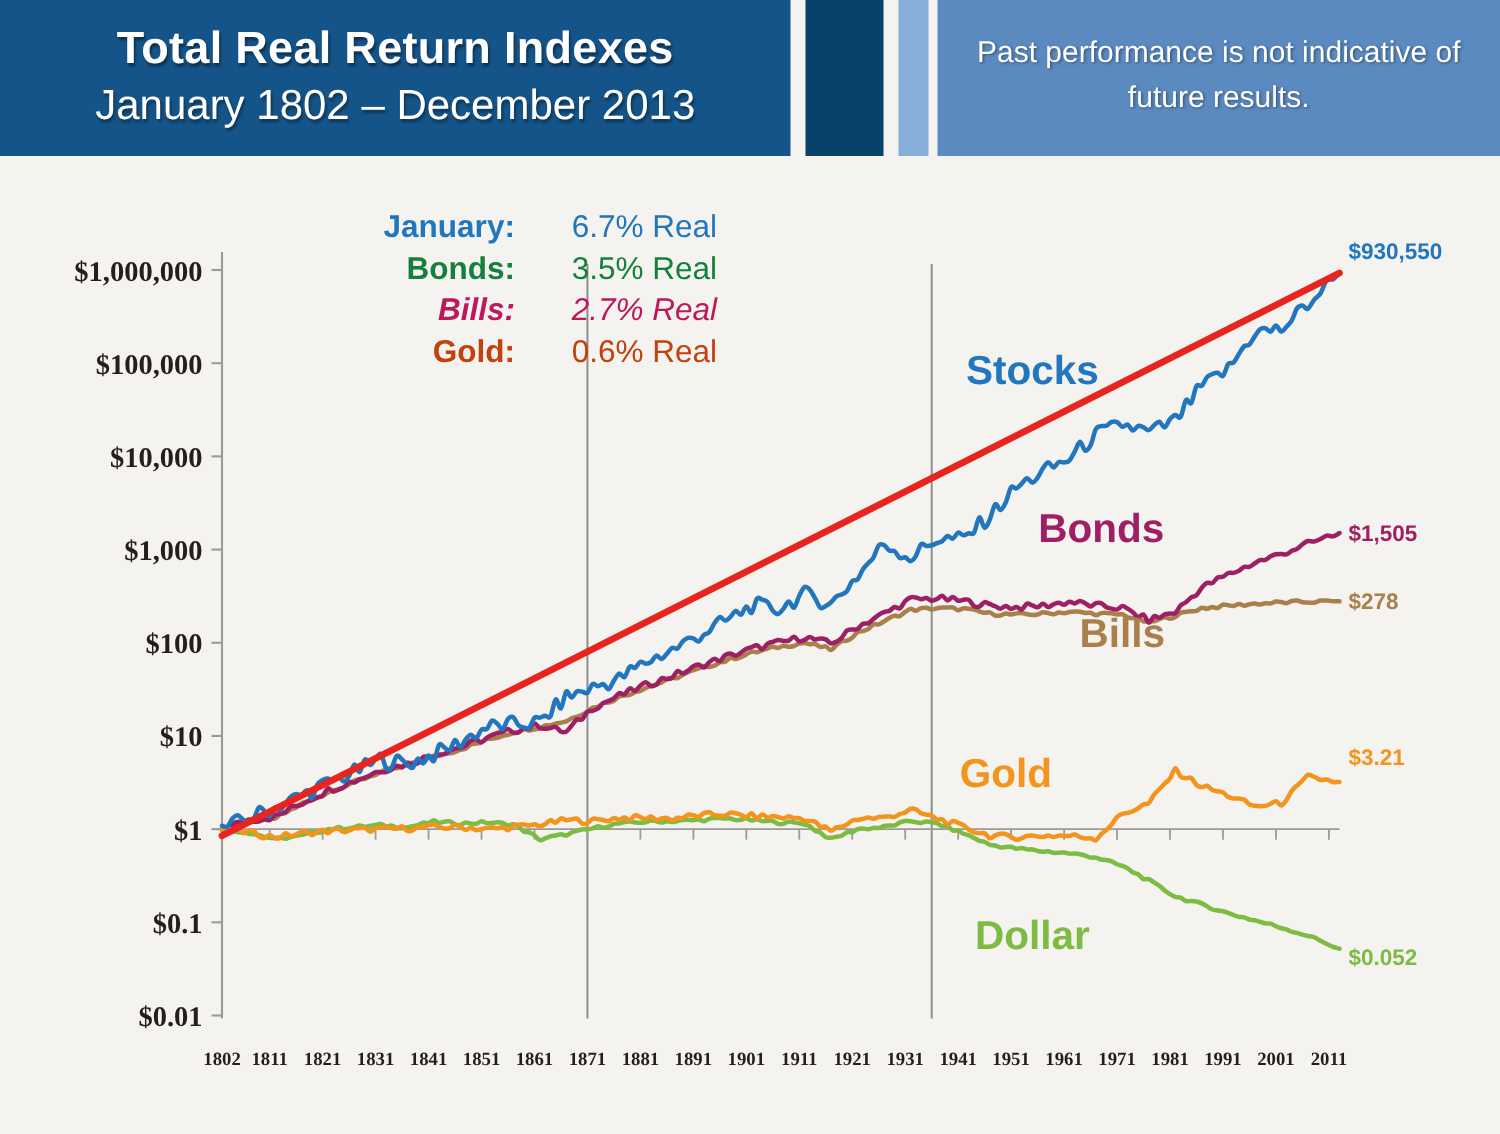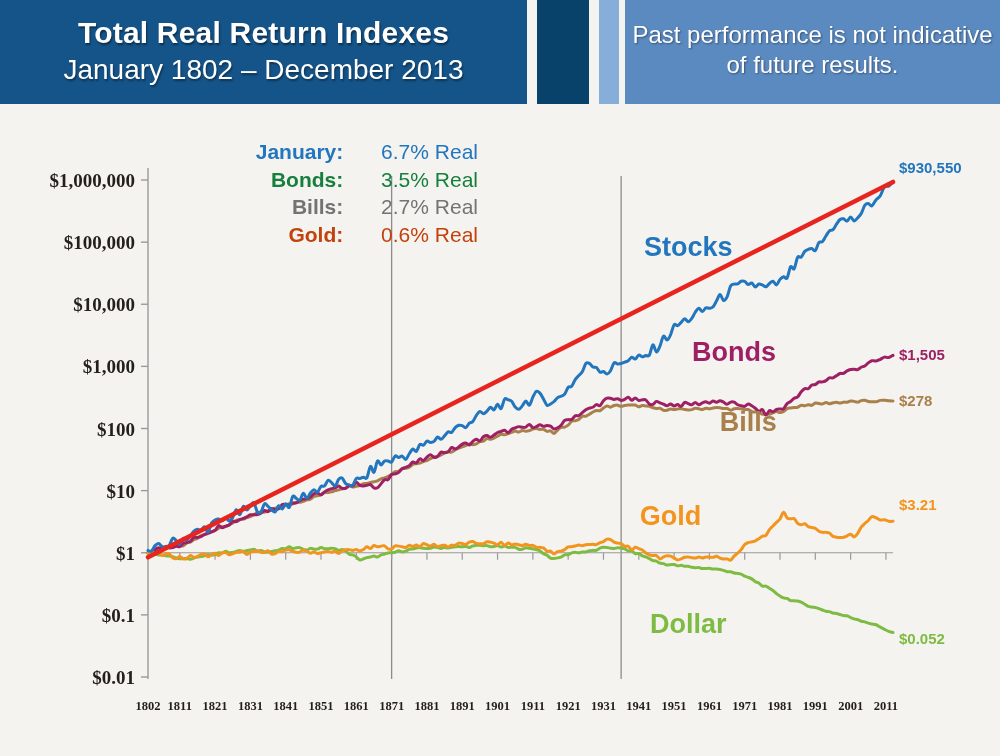--- a/index.html
+++ b/index.html
@@ -22,21 +22,21 @@
     color:#ffffff;font-size:30px;font-weight:bold;letter-spacing:.2px;
     text-shadow:1px 2px 2px rgba(0,0,0,.45);
   }
   .hdr-sub{
     position:absolute;left:0;top:54px;width:527px;text-align:center;
     color:#ffffff;font-size:28px;font-weight:normal;
     text-shadow:1px 2px 2px rgba(0,0,0,.40);
   }
   .hdr-note{
     position:absolute;left:625px;top:20px;width:375px;text-align:center;
-    color:#ffffff;font-size:24px;line-height:30px;
+    color:#ffffff;font-size:20px;line-height:30px;
     text-shadow:1px 1px 2px rgba(0,0,0,.40);
   }
 
   
   .chart-wrap{position:absolute;left:0;top:104px;width:1000px;height:652px;background:#f4f3ef;margin-top:36px;}
   svg.plot{position:absolute;left:0;top:0;}
 
   .ylab{
     font-family:"Liberation Serif", serif;
     font-size:19px;font-weight:bold;fill:#231f1c;text-anchor:end;
@@ -153,17 +153,17 @@
         <text x="899" y="220.34554494185727" fill="#9e1f63" class="endlab">$1,505</text>
         <text x="899" y="265.9137170535895" fill="#a9804c" class="endlab">$278</text>
         <text x="899" y="370.2833748618473" fill="#f2941d" class="endlab">$3.21</text>
         <text x="899" y="503.5182922766881" fill="#7dbb42" class="endlab">$0.052</text>
       </svg>
   </div>
 
   <div class="legend" id="legend-box">
       <div class="leg-row" style="color: rgb(33, 118, 189);"><span class="leg-name">January:</span><span class="leg-val"> 6.7% Real</span></div>
       <div class="leg-row" style="color: #15803d;"><span class="leg-name">Bonds:</span><span class="leg-val"> 3.5% Real</span></div>
-      <div class="leg-row" style="color: #737373;"><span class="leg-name">Bills:</span><span class="leg-val"> 2.7% Real</span></div>
+      <div class="leg-row" style="color: #be185d; font-style: italic;"><span class="leg-name">Bills:</span><span class="leg-val"> 2.7% Real</span></div>
       <div class="leg-row" style="color: #c2410c;"><span class="leg-name">Gold:</span><span class="leg-val"> 0.6% Real</span></div>
     </div>
 
 </div>
 
 </body></html>

